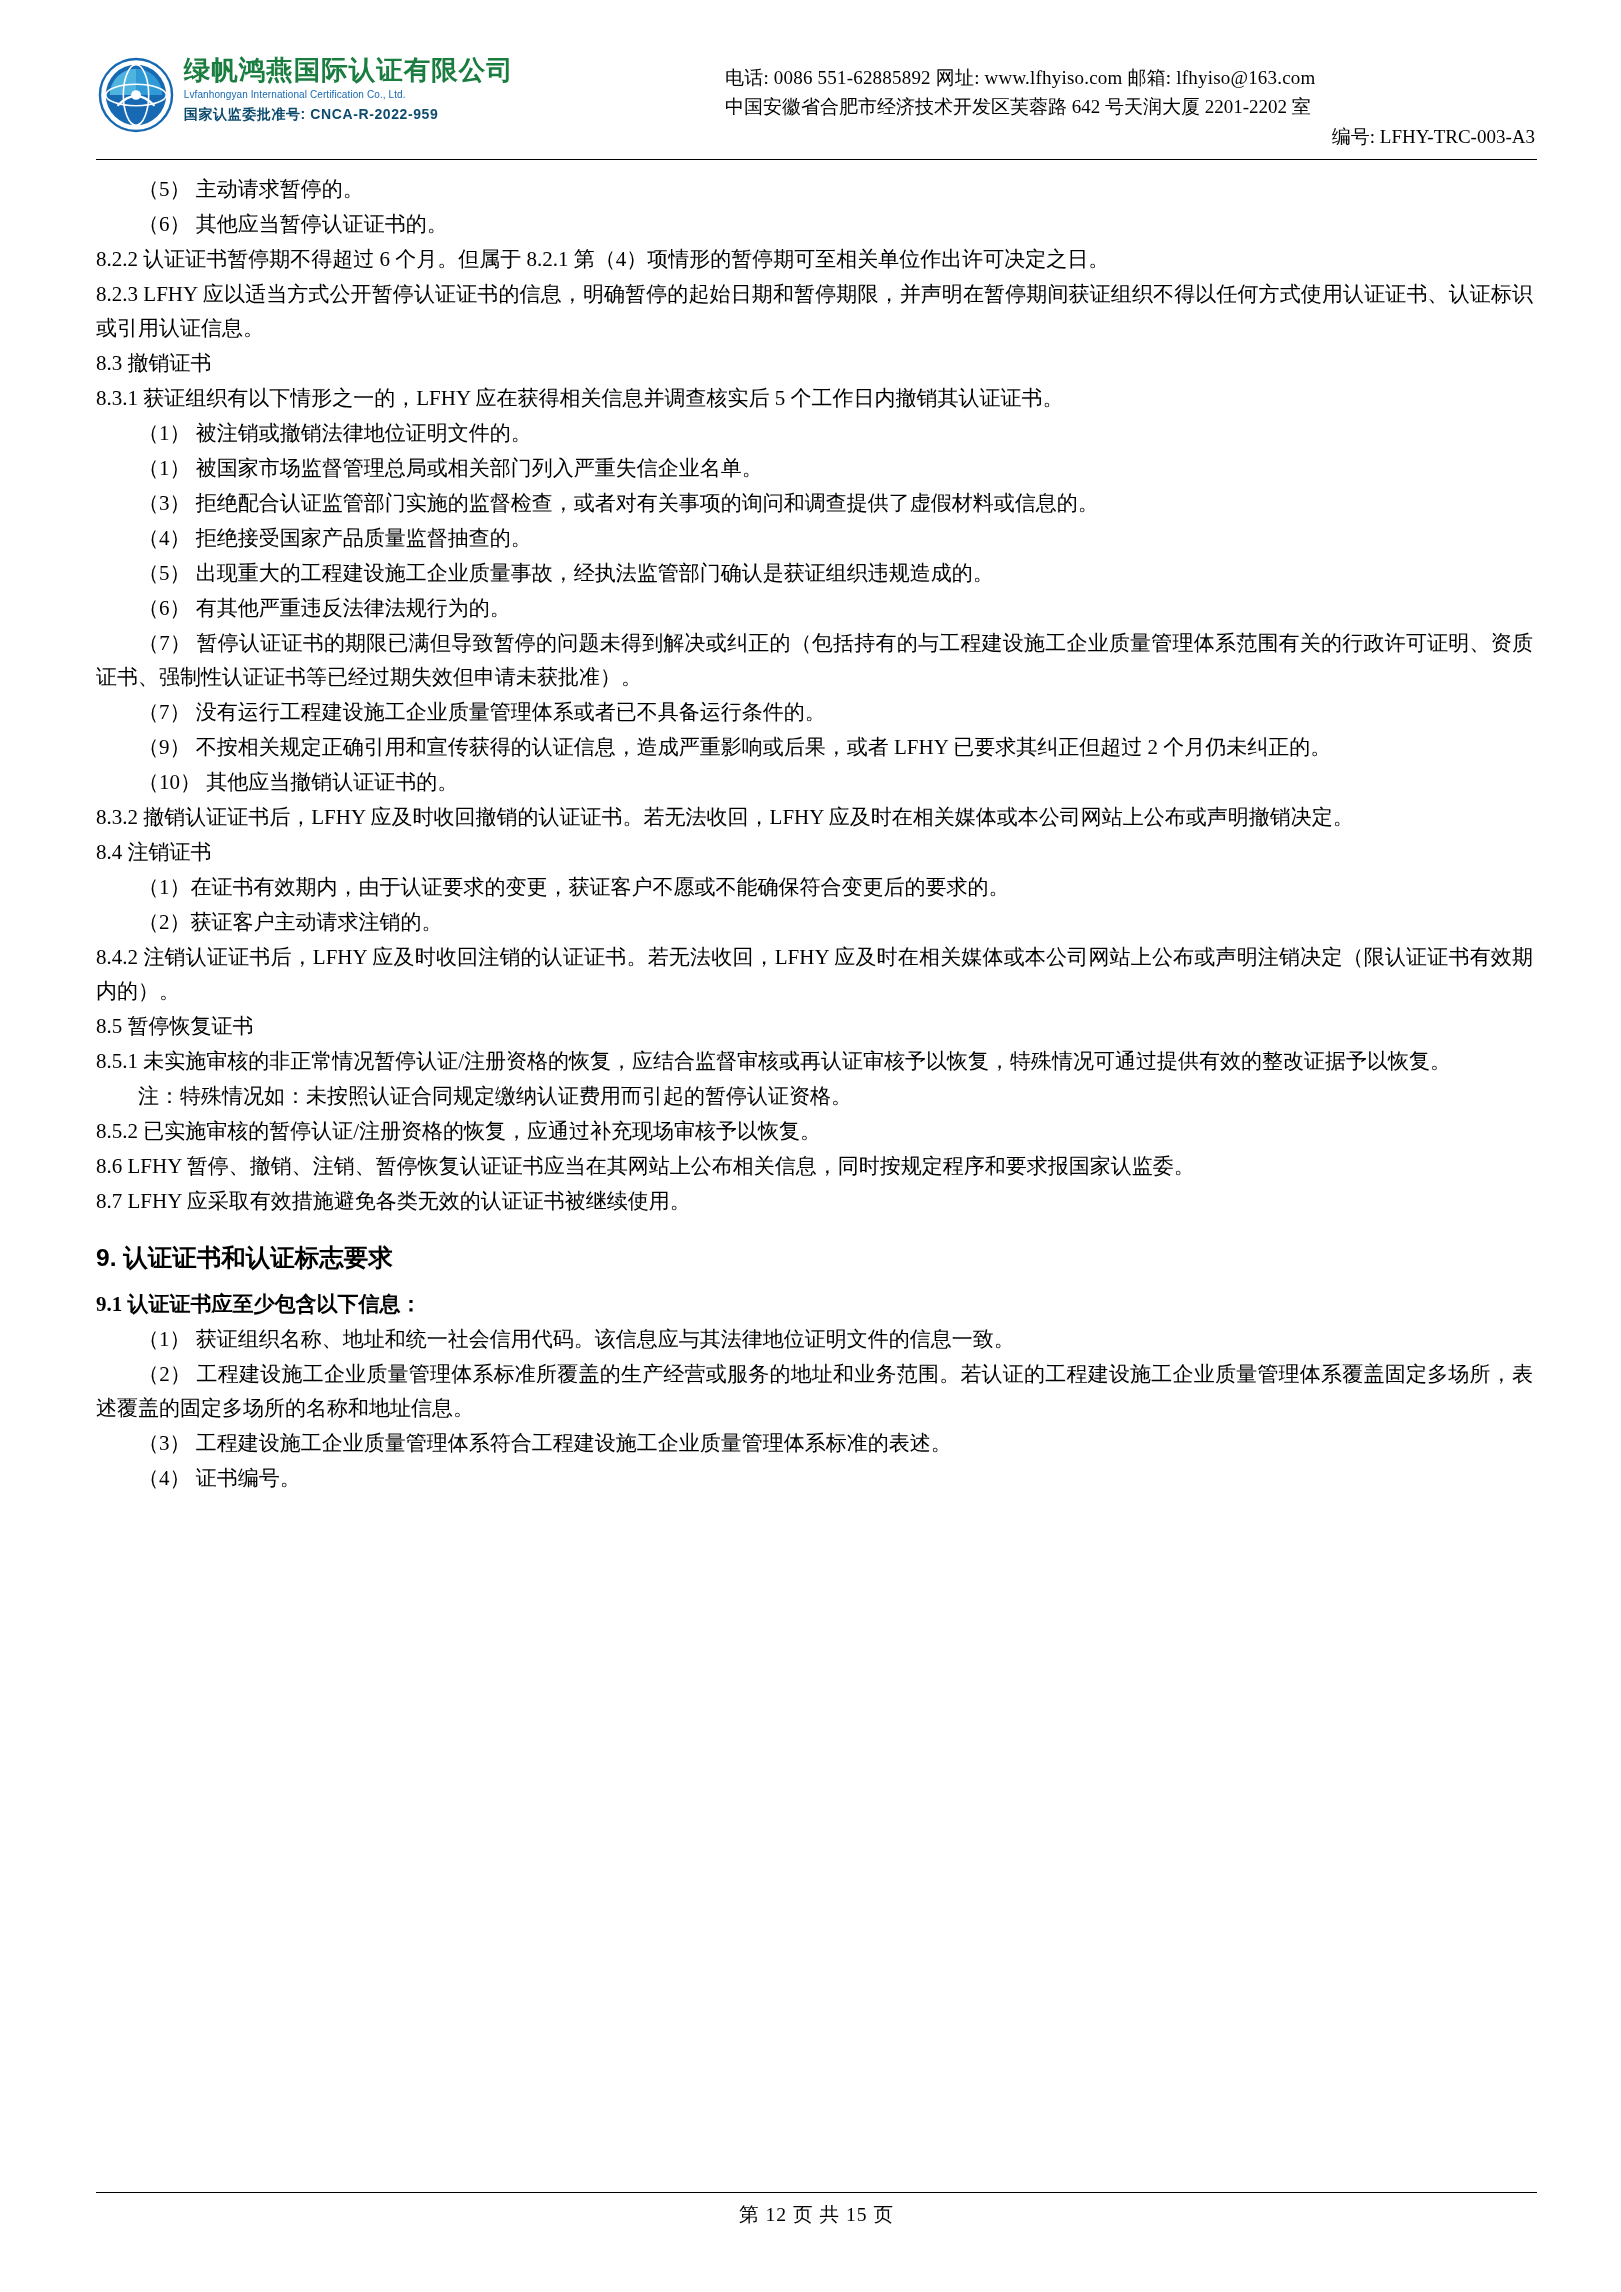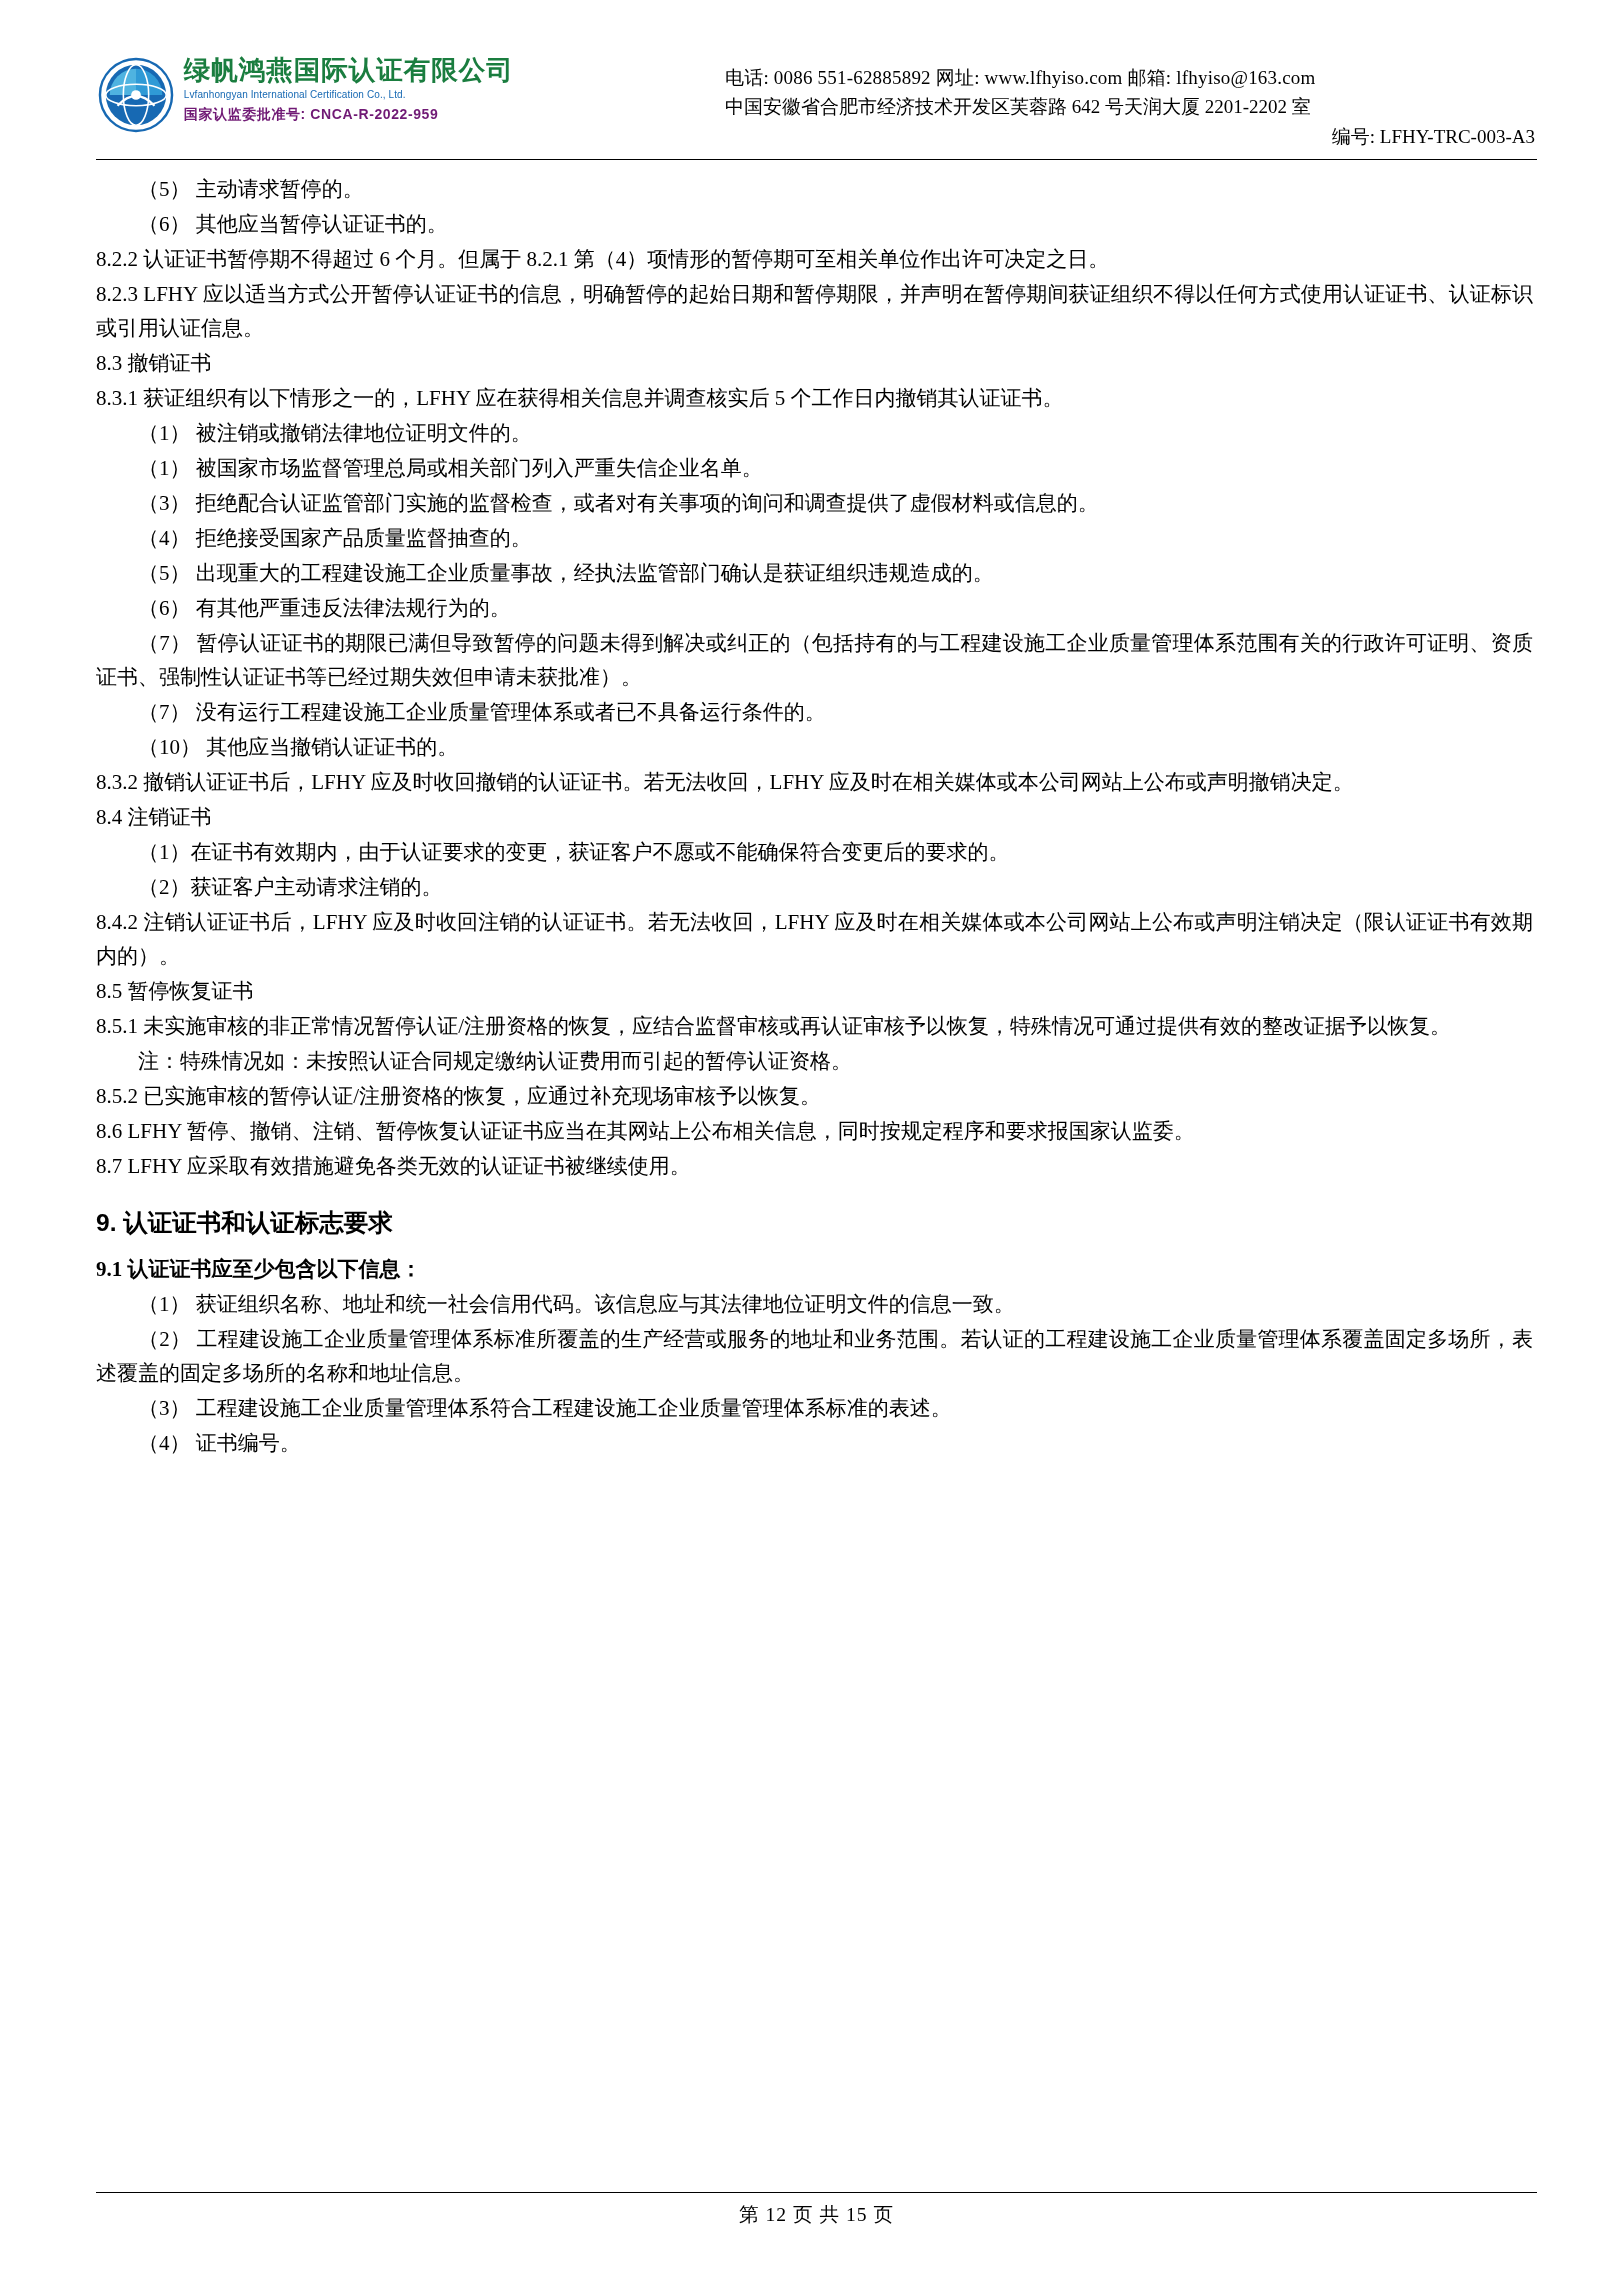--- a/index.html
+++ b/index.html
@@ -59,21 +59,21 @@
     color: #1769b3;
     letter-spacing: 0.1px;
     margin-top: 3.9px;
     line-height: 1.2;
   }
   .logo-approval {
     margin-top: 4.9px;
     font-family: "Liberation Sans", sans-serif;
     font-size: 14px;
     font-weight: bold;
-    color: #701a75;
+    color: #0c4a6e;
     letter-spacing: 0.6px;
     white-space: nowrap;
   }
   .header-right {
     flex: 1;
     text-align: left;
     padding-top: 7.8px;
     font-size: 19px;
     line-height: 1.55;
   }
@@ -180,20 +180,21 @@
     <p class="p-flat">8.3 撤销证书</p>
     <p class="p-flat">8.3.1 获证组织有以下情形之一的，LFHY 应在获得相关信息并调查核实后 5 个工作日内撤销其认证证书。</p>
     <p class="p-indent">（1） 被注销或撤销法律地位证明文件的。</p>
     <p class="p-indent">（1） 被国家市场监督管理总局或相关部门列入严重失信企业名单。</p>
     <p class="p-indent">（3） 拒绝配合认证监管部门实施的监督检查，或者对有关事项的询问和调查提供了虚假材料或信息的。</p>
     <p class="p-indent">（4） 拒绝接受国家产品质量监督抽查的。</p>
     <p class="p-indent">（5） 出现重大的工程建设施工企业质量事故，经执法监管部门确认是获证组织违规造成的。</p>
     <p class="p-indent">（6） 有其他严重违反法律法规行为的。</p>
     <p class="p-indent">（7） 暂停认证证书的期限已满但导致暂停的问题未得到解决或纠正的（包括持有的与工程建设施工企业质量管理体系范围有关的行政许可证明、资质证书、强制性认证证书等已经过期失效但申请未获批准）。</p>
     <p class="p-indent">（7） 没有运行工程建设施工企业质量管理体系或者已不具备运行条件的。</p>
+    <p class="p-indent">（9） 不按相关规定正确引用和宣传获得的认证信息，造成严重影响或后果，或者 LFHY 已要求其纠正但超过 2 个月仍未纠正的。</p>
     <p class="p-indent">（10） 其他应当撤销认证证书的。</p>
     <p class="p-flat">8.3.2 撤销认证证书后，LFHY 应及时收回撤销的认证证书。若无法收回，LFHY 应及时在相关媒体或本公司网站上公布或声明撤销决定。</p>
     <p class="p-flat">8.4 注销证书</p>
     <p class="p-indent">（1）在证书有效期内，由于认证要求的变更，获证客户不愿或不能确保符合变更后的要求的。</p>
     <p class="p-indent">（2）获证客户主动请求注销的。</p>
     <p class="p-flat">8.4.2 注销认证证书后，LFHY 应及时收回注销的认证证书。若无法收回，LFHY 应及时在相关媒体或本公司网站上公布或声明注销决定（限认证证书有效期内的）。</p>
     <p class="p-flat">8.5 暂停恢复证书</p>
     <p class="p-flat">8.5.1 未实施审核的非正常情况暂停认证/注册资格的恢复，应结合监督审核或再认证审核予以恢复，特殊情况可通过提供有效的整改证据予以恢复。</p>
     <p class="p-indent">注：特殊情况如：未按照认证合同规定缴纳认证费用而引起的暂停认证资格。</p>
     <p class="p-flat">8.5.2 已实施审核的暂停认证/注册资格的恢复，应通过补充现场审核予以恢复。</p>

